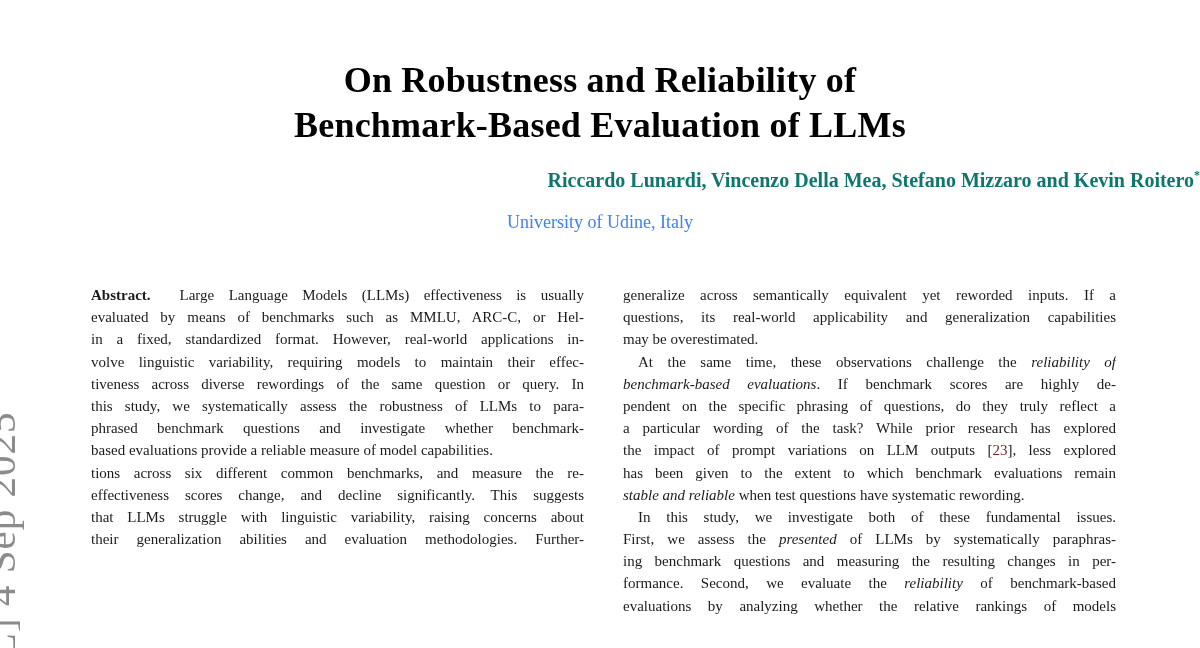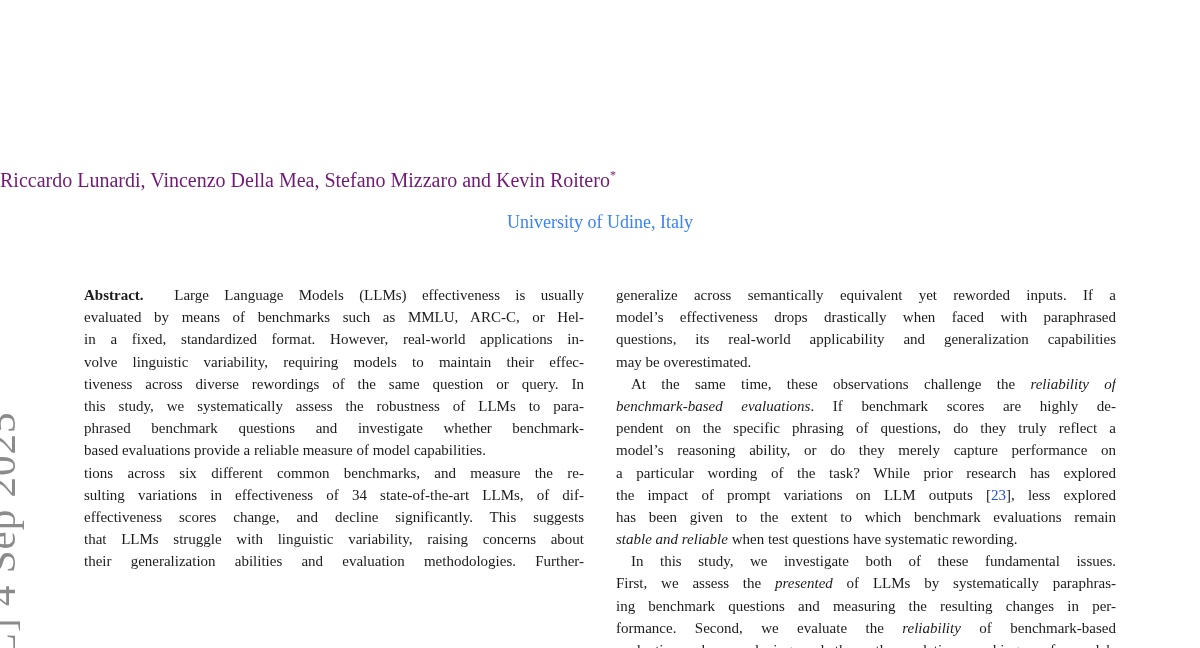--- a/index.html
+++ b/index.html
@@ -21,24 +21,24 @@
   .title-line {
     font-size: 36px;
     font-weight: bold;
     line-height: 45px;
     color: #000;
     letter-spacing: 0.2px;
   }
   .authors-line {
     position: absolute;
     top: 168px; left: 0; width: 100%;
-    text-align: left;
+    text-align: right;
     font-size: 20px;
-    font-weight: normal;
-    color: #701a75;
+    font-weight: bold;
+    color: #0f766e;
   }
   .authors-line sup { font-size: 12px; vertical-align: super; }
   .affiliation-line {
     position: absolute;
     top: 212px; left: 0; width: 100%;
     text-align: center;
     font-size: 18px;
     color: #3b82f6;
   }
 
@@ -53,78 +53,80 @@
   .col { width: 500px; flex: 0 0 500px; }
   .line {
     font-size: 15px;
     line-height: 22.2px;
     height: 22.2px;
     overflow: hidden;
     text-align: justify;
     text-align-last: justify;
     color: #1b1b1b;
     white-space: normal;
+    margin-left: 7px;
   }
   .line.indent { padding-left: 15px; }
   .line.para-end { text-align-last: left; }
   .seg-b { font-weight: bold; }
   .seg-i { font-style: italic; }
-  .seg-c { color: #1d4ed8; }
+  .seg-c { color: #7f1d1d; }
 
   
   .watermark {
     position: absolute;
     left: 22px;
     bottom: -10px;
     transform-origin: 0 100%;
     transform: rotate(-90deg);
     font-size: 41px;
     line-height: 41px;
     letter-spacing: 1px;
     color: #8b8b8b;
     white-space: nowrap;
   }
 </style>
 </head>
 <body>
 
 <div class="page">
 
+  <div class="title-block">
+    <div class="title-line">On Robustness and Reliability of</div>
+    <div class="title-line">Benchmark-Based Evaluation of LLMs</div>
+  </div>
 
   <div class="authors-line">
     <span>Riccardo Lunardi, Vincenzo Della Mea, Stefano Mizzaro and Kevin Roitero</span><sup>*</sup>
   </div>
 
   <div class="affiliation-line">University of Udine, Italy</div>
 
   <div class="columns">
     <div class="col" id="col-left">
         <div class="line"><span class="seg-b">Abstract.</span><span>&nbsp; Large Language Models (LLMs) effectiveness is usually</span></div>
         <div class="line"><span>evaluated by means of benchmarks such as MMLU, ARC-C, or Hel-</span></div>
         <div class="line"><span>in a fixed, standardized format. However, real-world applications in-</span></div>
         <div class="line"><span>volve linguistic variability, requiring models to maintain their effec-</span></div>
         <div class="line"><span>tiveness across diverse rewordings of the same question or query. In</span></div>
         <div class="line"><span>this study, we systematically assess the robustness of LLMs to para-</span></div>
         <div class="line"><span>phrased benchmark questions and investigate whether benchmark-</span></div>
         <div class="line para-end"><span>based evaluations provide a reliable measure of model capabilities.</span></div>
         <div class="line"><span>tions across six different common benchmarks, and measure the re-</span></div>
-        <div class="line"><span>sulting variations in effectiveness of 34 state-of-the-art LLMs, of dif-</span></div>
         <div class="line"><span>effectiveness scores change, and decline significantly. This suggests</span></div>
         <div class="line"><span>that LLMs struggle with linguistic variability, raising concerns about</span></div>
         <div class="line"><span>their generalization abilities and evaluation methodologies. Further-</span></div>
       </div>
     <div class="col" id="col-right">
         <div class="line"><span>generalize across semantically equivalent yet reworded inputs. If a</span></div>
-        <div class="line"><span>model’s effectiveness drops drastically when faced with paraphrased</span></div>
         <div class="line"><span>questions, its real-world applicability and generalization capabilities</span></div>
         <div class="line para-end"><span>may be overestimated.</span></div>
         <div class="line indent"><span>At the same time, these observations challenge the </span><span class="seg-i">reliability of</span></div>
         <div class="line"><span class="seg-i">benchmark-based evaluations</span><span>. If benchmark scores are highly de-</span></div>
         <div class="line"><span>pendent on the specific phrasing of questions, do they truly reflect a</span></div>
-        <div class="line"><span>model’s reasoning ability, or do they merely capture performance on</span></div>
         <div class="line"><span>a particular wording of the task? While prior research has explored</span></div>
         <div class="line"><span>the impact of prompt variations on LLM outputs [</span><span class="seg-c">23</span><span>], less explored</span></div>
         <div class="line"><span>has been given to the extent to which benchmark evaluations remain</span></div>
         <div class="line para-end"><span class="seg-i">stable and reliable</span><span> when test questions have systematic rewording.</span></div>
         <div class="line indent"><span>In this study, we investigate both of these fundamental issues.</span></div>
         <div class="line"><span>First, we assess the </span><span class="seg-i">presented</span><span> of LLMs by systematically paraphras-</span></div>
         <div class="line"><span>ing benchmark questions and measuring the resulting changes in per-</span></div>
         <div class="line"><span>formance. Second, we evaluate the </span><span class="seg-i">reliability</span><span> of benchmark-based</span></div>
         <div class="line"><span>evaluations by analyzing whether the relative rankings of models</span></div>
       </div>

